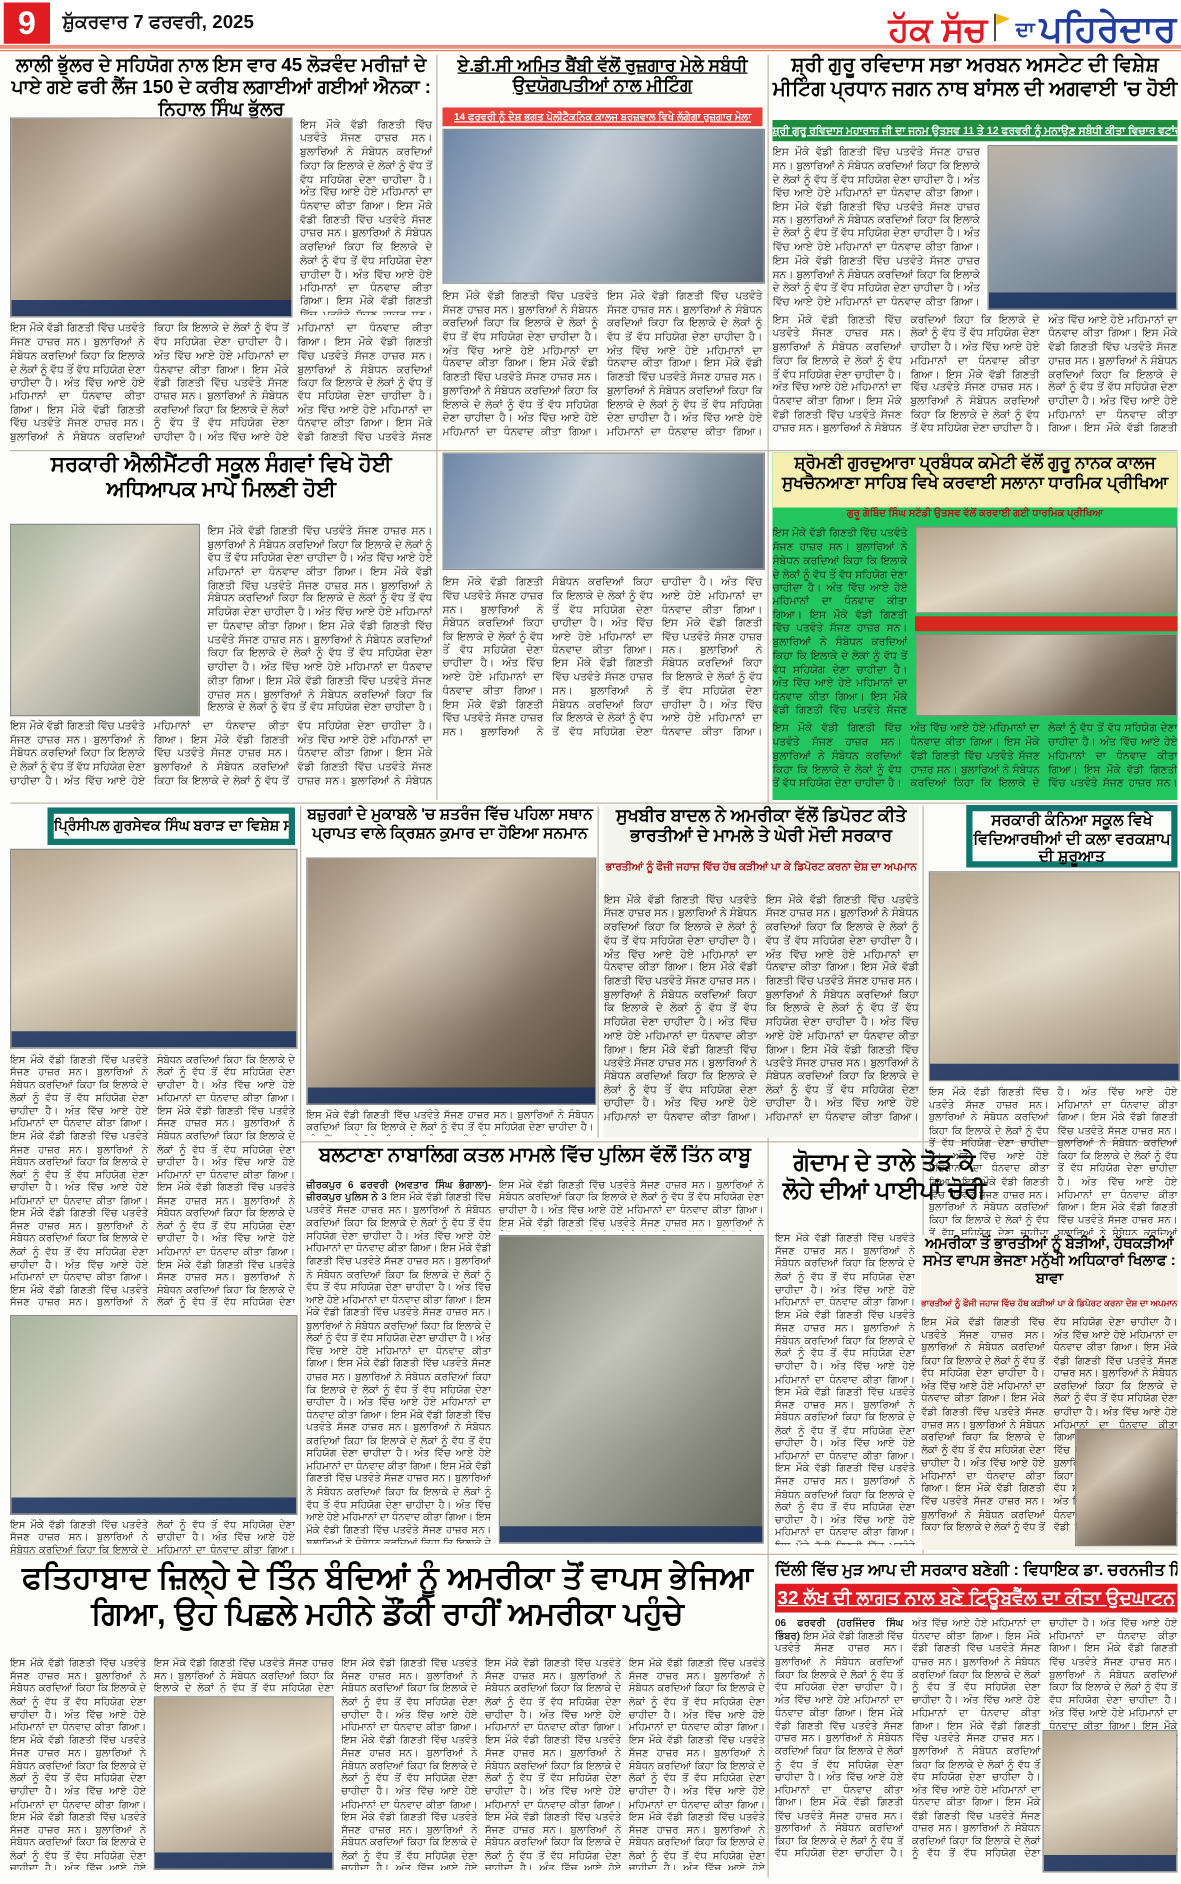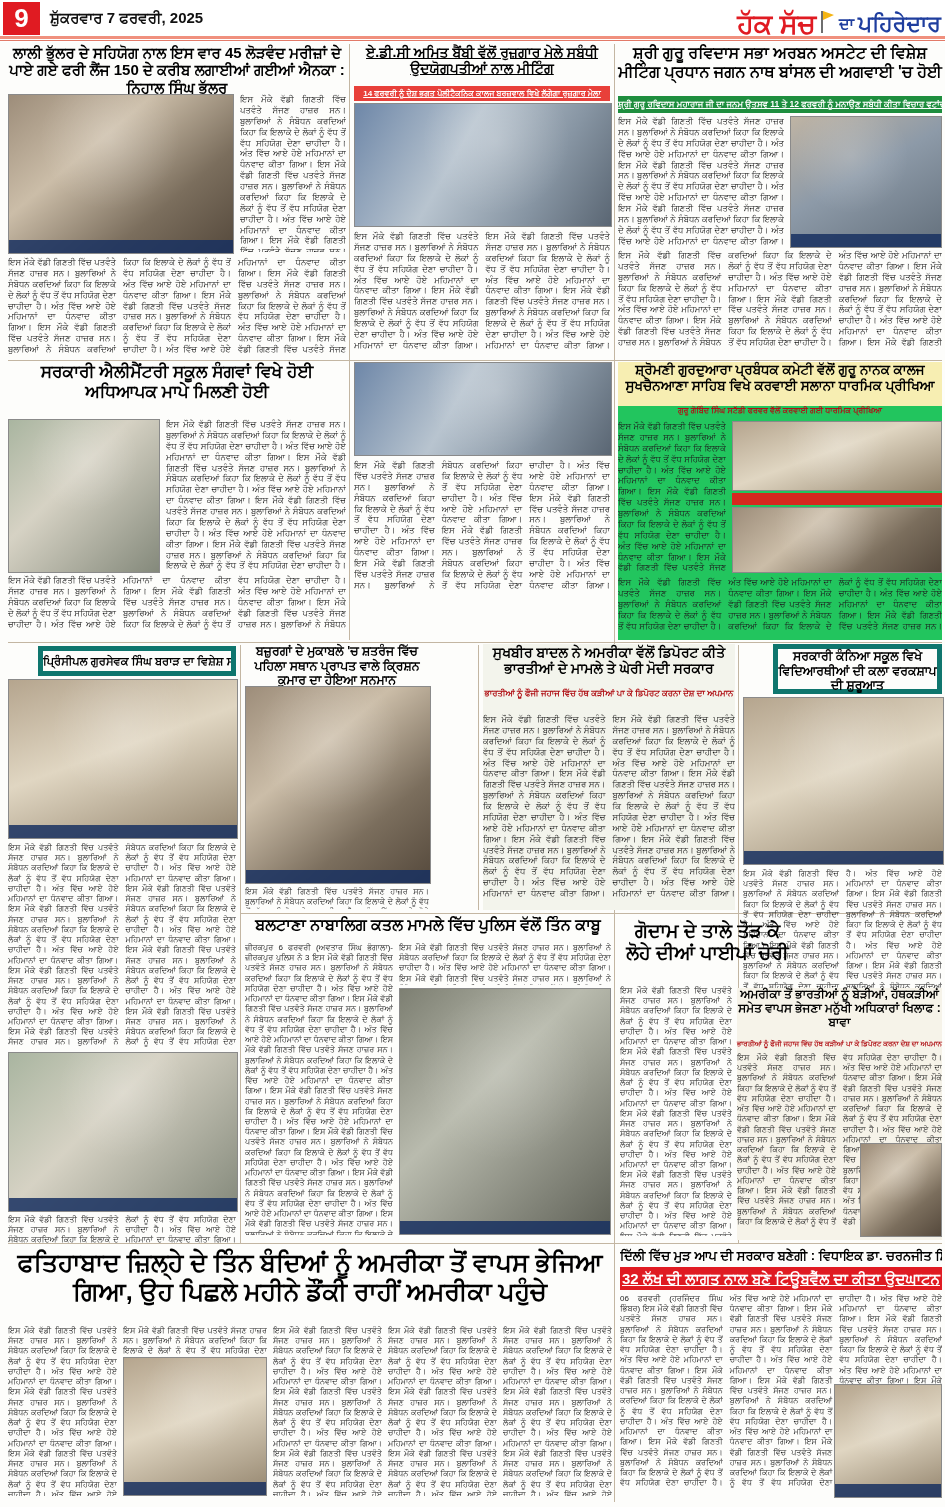--- a/index.html
+++ b/index.html
@@ -1,21 +1,21 @@
 <!DOCTYPE html>
 <html lang="pa"><head>
 <meta charset="utf-8">
 <style>
   html,body{margin:0;padding:0;}
   body{width:945px;height:1507px;position:relative;background:#fdfdfb;
        font-family:"Liberation Sans","DejaVu Sans",sans-serif;color:#111;overflow:hidden;}
   .abs{position:absolute;}
   .hl{font-weight:bold;color:#000;line-height:1.16;text-align:center;}
   .bt{font-size:8.5px;line-height:1.28;text-align:justify;color:#1c1c1c;overflow:hidden;}
-  .bt .lead{font-weight:normal;}
+  .bt .lead{font-weight:bold;}
   .c2{column-count:2;column-gap:7px;}
   .c3{column-count:3;column-gap:7px;}
   .photo{position:relative;overflow:hidden;border:1px solid #8a8a8a;}
   .ph-bar{position:absolute;left:0;right:0;bottom:0;height:13px;background:rgba(23,48,96,.85);}
   .ph-strip{height:12px;background:#d6281f;}
   .ph-a{background:radial-gradient(circle at 45% 28%,rgba(255,255,255,.2),rgba(0,0,0,0) 42%),linear-gradient(140deg,#9d8d7a,#cbbda8 35%,#7b6e5d 70%,#55493c);}
   .ph-b{background:radial-gradient(circle at 55% 30%,rgba(255,255,255,.22),rgba(0,0,0,0) 45%),linear-gradient(120deg,#6e87a8,#b8c4cf 40%,#8795a3 72%,#5a6673);}
   .ph-c{background:radial-gradient(circle at 40% 30%,rgba(255,255,255,.18),rgba(0,0,0,0) 45%),linear-gradient(150deg,#bfb4a4,#8d9aa8 45%,#64707c);}
   .ph-d{background:radial-gradient(circle at 50% 25%,rgba(255,255,255,.2),rgba(0,0,0,0) 40%),linear-gradient(135deg,#a9b5a0,#d6d2c4 40%,#84897b);}
   .ph-e{background:radial-gradient(circle at 50% 30%,rgba(255,255,255,.2),rgba(0,0,0,0) 45%),linear-gradient(160deg,#b5a58e,#e0d6c2 45%,#94856e);}
@@ -34,21 +34,21 @@
   <div class="abs" style="left:50px;top:9px;font-weight:bold;font-size:15px;color:#111;">ਸ਼ੁੱਕਰਵਾਰ 7 ਫਰਵਰੀ, 2025</div>
   <div class="abs" style="right:4px;top:1px;height:46px;display:flex;align-items:center;gap:4px;">
     <span style="color:#e01b22;font-weight:bold;font-size:27px;">ਹੱਕ ਸੱਚ</span>
     <span style="display:inline-block;">
       <svg width="15" height="24" viewBox="0 0 15 24">
           <line x1="2" y1="1" x2="2" y2="23" stroke="#4a4a4a" stroke-width="1.6"></line>
           <path d="M3 1 L14 5 L3 10 Z" fill="#f5b513"></path>
         </svg>
     </span>
     <span style="color:#1f3e9e;font-weight:bold;font-size:16px;">ਦਾ</span>
-    <span style="color:#1f3e9e;font-weight:bold;font-size:22px;text-align:right;">ਪਹਿਰੇਦਾਰ</span>
+    <span style="color:#1f3e9e;font-weight:bold;font-size:29px;text-align:right;">ਪਹਿਰੇਦਾਰ</span>
   </div>
   <div class="abs" style="left:0;top:36px;width:945px;height:3px;background:#f0907e;"></div>
   <div class="abs" style="left:0;top:40px;width:945px;height:1px;background:#e27a68;"></div>
 </div>
 
 <div class="abs vline" style="left:349px;top:44px;height:596px;"></div>
 <div class="abs vline" style="left:614px;top:44px;height:1458px;"></div>
 <div class="abs vline" style="left:240px;top:645px;height:598px;"></div>
 <div class="abs vline" style="left:478px;top:645px;height:265px;"></div>
 <div class="abs vline" style="left:738px;top:645px;height:598px;"></div>
@@ -96,21 +96,21 @@
   <div class="bt c3" style="margin-top:4px;height:58px;"><span>ਇਸ ਮੌਕੇ ਵੱਡੀ ਗਿਣਤੀ ਵਿੱਚ ਪਤਵੰਤੇ ਸੱਜਣ ਹਾਜ਼ਰ ਸਨ। ਬੁਲਾਰਿਆਂ ਨੇ ਸੰਬੋਧਨ ਕਰਦਿਆਂ ਕਿਹਾ ਕਿ ਇਲਾਕੇ ਦੇ ਲੋਕਾਂ ਨੂੰ ਵੱਧ ਤੋਂ ਵੱਧ ਸਹਿਯੋਗ ਦੇਣਾ ਚਾਹੀਦਾ ਹੈ। ਅੰਤ ਵਿੱਚ ਆਏ ਹੋਏ ਮਹਿਮਾਨਾਂ ਦਾ ਧੰਨਵਾਦ ਕੀਤਾ ਗਿਆ। ਇਸ ਮੌਕੇ ਵੱਡੀ ਗਿਣਤੀ ਵਿੱਚ ਪਤਵੰਤੇ ਸੱਜਣ ਹਾਜ਼ਰ ਸਨ। ਬੁਲਾਰਿਆਂ ਨੇ ਸੰਬੋਧਨ ਕਰਦਿਆਂ ਕਿਹਾ ਕਿ ਇਲਾਕੇ ਦੇ ਲੋਕਾਂ ਨੂੰ ਵੱਧ ਤੋਂ ਵੱਧ ਸਹਿਯੋਗ ਦੇਣਾ ਚਾਹੀਦਾ ਹੈ। ਅੰਤ ਵਿੱਚ ਆਏ ਹੋਏ ਮਹਿਮਾਨਾਂ ਦਾ ਧੰਨਵਾਦ ਕੀਤਾ ਗਿਆ। ਇਸ ਮੌਕੇ ਵੱਡੀ ਗਿਣਤੀ ਵਿੱਚ ਪਤਵੰਤੇ ਸੱਜਣ ਹਾਜ਼ਰ ਸਨ। ਬੁਲਾਰਿਆਂ ਨੇ ਸੰਬੋਧਨ ਕਰਦਿਆਂ ਕਿਹਾ ਕਿ ਇਲਾਕੇ ਦੇ ਲੋਕਾਂ ਨੂੰ ਵੱਧ ਤੋਂ ਵੱਧ ਸਹਿਯੋਗ ਦੇਣਾ ਚਾਹੀਦਾ ਹੈ। ਅੰਤ ਵਿੱਚ ਆਏ ਹੋਏ ਮਹਿਮਾਨਾਂ ਦਾ ਧੰਨਵਾਦ ਕੀਤਾ ਗਿਆ। ਇਸ ਮੌਕੇ ਵੱਡੀ ਗਿਣਤੀ ਵਿੱਚ ਪਤਵੰਤੇ ਸੱਜਣ ਹਾਜ਼ਰ ਸਨ। ਬੁਲਾਰਿਆਂ ਨੇ ਸੰਬੋਧਨ ਕਰਦਿਆਂ ਕਿਹਾ ਕਿ ਇਲਾਕੇ ਦੇ ਲੋਕਾਂ ਨੂੰ ਵੱਧ ਤੋਂ ਵੱਧ ਸਹਿਯੋਗ ਦੇਣਾ ਚਾਹੀਦਾ ਹੈ। ਅੰਤ ਵਿੱਚ ਆਏ ਹੋਏ ਮਹਿਮਾਨਾਂ ਦਾ ਧੰਨਵਾਦ ਕੀਤਾ ਗਿਆ।</span></div>
 </div>
 
 <div class="abs" style="left:354px;top:362px;width:256px;height:278px;">
   <div class="photo ph-b" style="width:100%;height:92px;"></div>
   <div class="bt c3" style="margin-top:4px;height:134px;"><span>ਇਸ ਮੌਕੇ ਵੱਡੀ ਗਿਣਤੀ ਵਿੱਚ ਪਤਵੰਤੇ ਸੱਜਣ ਹਾਜ਼ਰ ਸਨ। ਬੁਲਾਰਿਆਂ ਨੇ ਸੰਬੋਧਨ ਕਰਦਿਆਂ ਕਿਹਾ ਕਿ ਇਲਾਕੇ ਦੇ ਲੋਕਾਂ ਨੂੰ ਵੱਧ ਤੋਂ ਵੱਧ ਸਹਿਯੋਗ ਦੇਣਾ ਚਾਹੀਦਾ ਹੈ। ਅੰਤ ਵਿੱਚ ਆਏ ਹੋਏ ਮਹਿਮਾਨਾਂ ਦਾ ਧੰਨਵਾਦ ਕੀਤਾ ਗਿਆ। ਇਸ ਮੌਕੇ ਵੱਡੀ ਗਿਣਤੀ ਵਿੱਚ ਪਤਵੰਤੇ ਸੱਜਣ ਹਾਜ਼ਰ ਸਨ। ਬੁਲਾਰਿਆਂ ਨੇ ਸੰਬੋਧਨ ਕਰਦਿਆਂ ਕਿਹਾ ਕਿ ਇਲਾਕੇ ਦੇ ਲੋਕਾਂ ਨੂੰ ਵੱਧ ਤੋਂ ਵੱਧ ਸਹਿਯੋਗ ਦੇਣਾ ਚਾਹੀਦਾ ਹੈ। ਅੰਤ ਵਿੱਚ ਆਏ ਹੋਏ ਮਹਿਮਾਨਾਂ ਦਾ ਧੰਨਵਾਦ ਕੀਤਾ ਗਿਆ। ਇਸ ਮੌਕੇ ਵੱਡੀ ਗਿਣਤੀ ਵਿੱਚ ਪਤਵੰਤੇ ਸੱਜਣ ਹਾਜ਼ਰ ਸਨ। ਬੁਲਾਰਿਆਂ ਨੇ ਸੰਬੋਧਨ ਕਰਦਿਆਂ ਕਿਹਾ ਕਿ ਇਲਾਕੇ ਦੇ ਲੋਕਾਂ ਨੂੰ ਵੱਧ ਤੋਂ ਵੱਧ ਸਹਿਯੋਗ ਦੇਣਾ ਚਾਹੀਦਾ ਹੈ। ਅੰਤ ਵਿੱਚ ਆਏ ਹੋਏ ਮਹਿਮਾਨਾਂ ਦਾ ਧੰਨਵਾਦ ਕੀਤਾ ਗਿਆ। ਇਸ ਮੌਕੇ ਵੱਡੀ ਗਿਣਤੀ ਵਿੱਚ ਪਤਵੰਤੇ ਸੱਜਣ ਹਾਜ਼ਰ ਸਨ। ਬੁਲਾਰਿਆਂ ਨੇ ਸੰਬੋਧਨ ਕਰਦਿਆਂ ਕਿਹਾ ਕਿ ਇਲਾਕੇ ਦੇ ਲੋਕਾਂ ਨੂੰ ਵੱਧ ਤੋਂ ਵੱਧ ਸਹਿਯੋਗ ਦੇਣਾ ਚਾਹੀਦਾ ਹੈ। ਅੰਤ ਵਿੱਚ ਆਏ ਹੋਏ ਮਹਿਮਾਨਾਂ ਦਾ ਧੰਨਵਾਦ ਕੀਤਾ ਗਿਆ। ਇਸ ਮੌਕੇ ਵੱਡੀ ਗਿਣਤੀ ਵਿੱਚ ਪਤਵੰਤੇ ਸੱਜਣ ਹਾਜ਼ਰ ਸਨ। ਬੁਲਾਰਿਆਂ ਨੇ ਸੰਬੋਧਨ ਕਰਦਿਆਂ ਕਿਹਾ ਕਿ ਇਲਾਕੇ ਦੇ ਲੋਕਾਂ ਨੂੰ ਵੱਧ ਤੋਂ ਵੱਧ ਸਹਿਯੋਗ ਦੇਣਾ ਚਾਹੀਦਾ ਹੈ। ਅੰਤ ਵਿੱਚ ਆਏ ਹੋਏ ਮਹਿਮਾਨਾਂ ਦਾ ਧੰਨਵਾਦ ਕੀਤਾ ਗਿਆ। ਇਸ ਮੌਕੇ ਵੱਡੀ ਗਿਣਤੀ ਵਿੱਚ ਪਤਵੰਤੇ ਸੱਜਣ ਹਾਜ਼ਰ ਸਨ। ਬੁਲਾਰਿਆਂ ਨੇ ਸੰਬੋਧਨ ਕਰਦਿਆਂ ਕਿਹਾ ਕਿ ਇਲਾਕੇ ਦੇ ਲੋਕਾਂ ਨੂੰ ਵੱਧ ਤੋਂ ਵੱਧ ਸਹਿਯੋਗ ਦੇਣਾ ਚਾਹੀਦਾ ਹੈ। ਅੰਤ ਵਿੱਚ ਆਏ ਹੋਏ ਮਹਿਮਾਨਾਂ ਦਾ ਧੰਨਵਾਦ ਕੀਤਾ ਗਿਆ। ਇਸ ਮੌਕੇ ਵੱਡੀ ਗਿਣਤੀ ਵਿੱਚ ਪਤਵੰਤੇ ਸੱਜਣ ਹਾਜ਼ਰ ਸਨ। ਬੁਲਾਰਿਆਂ ਨੇ ਸੰਬੋਧਨ ਕਰਦਿਆਂ ਕਿਹਾ ਕਿ ਇਲਾਕੇ ਦੇ ਲੋਕਾਂ ਨੂੰ ਵੱਧ ਤੋਂ ਵੱਧ ਸਹਿਯੋਗ ਦੇਣਾ ਚਾਹੀਦਾ ਹੈ। ਅੰਤ ਵਿੱਚ ਆਏ ਹੋਏ ਮਹਿਮਾਨਾਂ ਦਾ ਧੰਨਵਾਦ ਕੀਤਾ ਗਿਆ। ਇਸ ਮੌਕੇ ਵੱਡੀ ਗਿਣਤੀ ਵਿੱਚ ਪਤਵੰਤੇ ਸੱਜਣ ਹਾਜ਼ਰ ਸਨ। ਬੁਲਾਰਿਆਂ ਨੇ ਸੰਬੋਧਨ ਕਰਦਿਆਂ ਕਿਹਾ ਕਿ ਇਲਾਕੇ ਦੇ ਲੋਕਾਂ ਨੂੰ ਵੱਧ ਤੋਂ ਵੱਧ ਸਹਿਯੋਗ ਦੇਣਾ ਚਾਹੀਦਾ ਹੈ। ਅੰਤ ਵਿੱਚ ਆਏ ਹੋਏ ਮਹਿਮਾਨਾਂ ਦਾ ਧੰਨਵਾਦ ਕੀਤਾ ਗਿਆ।</span></div>
 </div>
 
 <div class="abs" style="left:618px;top:362px;width:324px;height:278px;background:#22c55e;">
   <div class="hl" style="font-size:13.5px;height:44px;background:#f7eeb2;">ਸ਼੍ਰੋਮਣੀ ਗੁਰਦੁਆਰਾ ਪ੍ਰਬੰਧਕ ਕਮੇਟੀ ਵੱਲੋਂ ਗੁਰੂ ਨਾਨਕ ਕਾਲਜ ਸੁਖਚੈਨਆਣਾ ਸਾਹਿਬ ਵਿਖੇ ਕਰਵਾਈ ਸਲਾਨਾ ਧਾਰਮਿਕ ਪ੍ਰੀਖਿਆ</div>
-  <div class="kicker-red" style="font-size:8px;height:13px;">ਗੁਰੂ ਗੋਬਿੰਦ ਸਿੰਘ ਸਟੱਡੀ ਫਰਵਰ ਵੱਲੋਂ ਕਰਵਾਈ ਗਈ ਧਾਰਮਿਕ ਪ੍ਰੀਖਿਆ</div>
+  <div class="kicker-red" style="font-size:8px;height:13px;">ਗੁਰੂ ਗੋਬਿੰਦ ਸਿੰਘ ਸਟੱਡੀ ਉਤਸਵ ਵੱਲੋਂ ਕਰਵਾਈ ਗਈ ਧਾਰਮਿਕ ਪ੍ਰੀਖਿਆ</div>
   <div style="display:flex;gap:6px;margin-top:2px;height:152px;">
     <div class="bt" style="width:108px;height:152px;flex:none;"><span>ਇਸ ਮੌਕੇ ਵੱਡੀ ਗਿਣਤੀ ਵਿੱਚ ਪਤਵੰਤੇ ਸੱਜਣ ਹਾਜ਼ਰ ਸਨ। ਬੁਲਾਰਿਆਂ ਨੇ ਸੰਬੋਧਨ ਕਰਦਿਆਂ ਕਿਹਾ ਕਿ ਇਲਾਕੇ ਦੇ ਲੋਕਾਂ ਨੂੰ ਵੱਧ ਤੋਂ ਵੱਧ ਸਹਿਯੋਗ ਦੇਣਾ ਚਾਹੀਦਾ ਹੈ। ਅੰਤ ਵਿੱਚ ਆਏ ਹੋਏ ਮਹਿਮਾਨਾਂ ਦਾ ਧੰਨਵਾਦ ਕੀਤਾ ਗਿਆ। ਇਸ ਮੌਕੇ ਵੱਡੀ ਗਿਣਤੀ ਵਿੱਚ ਪਤਵੰਤੇ ਸੱਜਣ ਹਾਜ਼ਰ ਸਨ। ਬੁਲਾਰਿਆਂ ਨੇ ਸੰਬੋਧਨ ਕਰਦਿਆਂ ਕਿਹਾ ਕਿ ਇਲਾਕੇ ਦੇ ਲੋਕਾਂ ਨੂੰ ਵੱਧ ਤੋਂ ਵੱਧ ਸਹਿਯੋਗ ਦੇਣਾ ਚਾਹੀਦਾ ਹੈ। ਅੰਤ ਵਿੱਚ ਆਏ ਹੋਏ ਮਹਿਮਾਨਾਂ ਦਾ ਧੰਨਵਾਦ ਕੀਤਾ ਗਿਆ। ਇਸ ਮੌਕੇ ਵੱਡੀ ਗਿਣਤੀ ਵਿੱਚ ਪਤਵੰਤੇ ਸੱਜਣ ਹਾਜ਼ਰ ਸਨ। ਬੁਲਾਰਿਆਂ ਨੇ ਸੰਬੋਧਨ ਕਰਦਿਆਂ ਕਿਹਾ ਕਿ ਇਲਾਕੇ ਦੇ ਲੋਕਾਂ ਨੂੰ ਵੱਧ ਤੋਂ ਵੱਧ ਸਹਿਯੋਗ ਦੇਣਾ ਚਾਹੀਦਾ ਹੈ। ਅੰਤ ਵਿੱਚ ਆਏ ਹੋਏ ਮਹਿਮਾਨਾਂ ਦਾ ਧੰਨਵਾਦ ਕੀਤਾ ਗਿਆ। ਇਸ ਮੌਕੇ ਵੱਡੀ ਗਿਣਤੀ ਵਿੱਚ ਪਤਵੰਤੇ ਸੱਜਣ ਹਾਜ਼ਰ ਸਨ। ਬੁਲਾਰਿਆਂ ਨੇ ਸੰਬੋਧਨ ਕਰਦਿਆਂ ਕਿਹਾ ਕਿ ਇਲਾਕੇ ਦੇ ਲੋਕਾਂ ਨੂੰ ਵੱਧ ਤੋਂ ਵੱਧ ਸਹਿਯੋਗ ਦੇਣਾ ਚਾਹੀਦਾ ਹੈ। ਅੰਤ ਵਿੱਚ ਆਏ ਹੋਏ ਮਹਿਮਾਨਾਂ ਦਾ ਧੰਨਵਾਦ ਕੀਤਾ ਗਿਆ।</span></div>
     <div style="flex:1;display:flex;flex-direction:column;gap:2px;">
       <div class="photo ph-e" style="height:68px;"></div>
       <div class="ph-strip"></div>
       <div class="photo ph-a" style="height:64px;"></div>
     </div>
   </div>
   <div class="bt c3" style="margin-top:4px;height:58px;"><span>ਇਸ ਮੌਕੇ ਵੱਡੀ ਗਿਣਤੀ ਵਿੱਚ ਪਤਵੰਤੇ ਸੱਜਣ ਹਾਜ਼ਰ ਸਨ। ਬੁਲਾਰਿਆਂ ਨੇ ਸੰਬੋਧਨ ਕਰਦਿਆਂ ਕਿਹਾ ਕਿ ਇਲਾਕੇ ਦੇ ਲੋਕਾਂ ਨੂੰ ਵੱਧ ਤੋਂ ਵੱਧ ਸਹਿਯੋਗ ਦੇਣਾ ਚਾਹੀਦਾ ਹੈ। ਅੰਤ ਵਿੱਚ ਆਏ ਹੋਏ ਮਹਿਮਾਨਾਂ ਦਾ ਧੰਨਵਾਦ ਕੀਤਾ ਗਿਆ। ਇਸ ਮੌਕੇ ਵੱਡੀ ਗਿਣਤੀ ਵਿੱਚ ਪਤਵੰਤੇ ਸੱਜਣ ਹਾਜ਼ਰ ਸਨ। ਬੁਲਾਰਿਆਂ ਨੇ ਸੰਬੋਧਨ ਕਰਦਿਆਂ ਕਿਹਾ ਕਿ ਇਲਾਕੇ ਦੇ ਲੋਕਾਂ ਨੂੰ ਵੱਧ ਤੋਂ ਵੱਧ ਸਹਿਯੋਗ ਦੇਣਾ ਚਾਹੀਦਾ ਹੈ। ਅੰਤ ਵਿੱਚ ਆਏ ਹੋਏ ਮਹਿਮਾਨਾਂ ਦਾ ਧੰਨਵਾਦ ਕੀਤਾ ਗਿਆ। ਇਸ ਮੌਕੇ ਵੱਡੀ ਗਿਣਤੀ ਵਿੱਚ ਪਤਵੰਤੇ ਸੱਜਣ ਹਾਜ਼ਰ ਸਨ। ਬੁਲਾਰਿਆਂ ਨੇ ਸੰਬੋਧਨ ਕਰਦਿਆਂ ਕਿਹਾ ਕਿ ਇਲਾਕੇ ਦੇ ਲੋਕਾਂ ਨੂੰ ਵੱਧ ਤੋਂ ਵੱਧ ਸਹਿਯੋਗ ਦੇਣਾ ਚਾਹੀਦਾ ਹੈ। ਅੰਤ ਵਿੱਚ ਆਏ ਹੋਏ ਮਹਿਮਾਨਾਂ ਦਾ ਧੰਨਵਾਦ ਕੀਤਾ ਗਿਆ। ਇਸ ਮੌਕੇ ਵੱਡੀ ਗਿਣਤੀ ਵਿੱਚ ਪਤਵੰਤੇ ਸੱਜਣ ਹਾਜ਼ਰ ਸਨ। ਬੁਲਾਰਿਆਂ ਨੇ ਸੰਬੋਧਨ ਕਰਦਿਆਂ ਕਿਹਾ ਕਿ ਇਲਾਕੇ ਦੇ ਲੋਕਾਂ ਨੂੰ ਵੱਧ ਤੋਂ ਵੱਧ ਸਹਿਯੋਗ ਦੇਣਾ ਚਾਹੀਦਾ ਹੈ। ਅੰਤ ਵਿੱਚ ਆਏ ਹੋਏ ਮਹਿਮਾਨਾਂ ਦਾ ਧੰਨਵਾਦ ਕੀਤਾ ਗਿਆ।</span></div>
 </div>
@@ -120,21 +120,21 @@
   <div class="photo ph-e" style="width:100%;height:158px;margin-top:3px;">
       <div class="ph-bar"></div>
     </div>
   <div class="bt c2" style="margin-top:4px;height:206px;font-size:8px;"><span>ਇਸ ਮੌਕੇ ਵੱਡੀ ਗਿਣਤੀ ਵਿੱਚ ਪਤਵੰਤੇ ਸੱਜਣ ਹਾਜ਼ਰ ਸਨ। ਬੁਲਾਰਿਆਂ ਨੇ ਸੰਬੋਧਨ ਕਰਦਿਆਂ ਕਿਹਾ ਕਿ ਇਲਾਕੇ ਦੇ ਲੋਕਾਂ ਨੂੰ ਵੱਧ ਤੋਂ ਵੱਧ ਸਹਿਯੋਗ ਦੇਣਾ ਚਾਹੀਦਾ ਹੈ। ਅੰਤ ਵਿੱਚ ਆਏ ਹੋਏ ਮਹਿਮਾਨਾਂ ਦਾ ਧੰਨਵਾਦ ਕੀਤਾ ਗਿਆ। ਇਸ ਮੌਕੇ ਵੱਡੀ ਗਿਣਤੀ ਵਿੱਚ ਪਤਵੰਤੇ ਸੱਜਣ ਹਾਜ਼ਰ ਸਨ। ਬੁਲਾਰਿਆਂ ਨੇ ਸੰਬੋਧਨ ਕਰਦਿਆਂ ਕਿਹਾ ਕਿ ਇਲਾਕੇ ਦੇ ਲੋਕਾਂ ਨੂੰ ਵੱਧ ਤੋਂ ਵੱਧ ਸਹਿਯੋਗ ਦੇਣਾ ਚਾਹੀਦਾ ਹੈ। ਅੰਤ ਵਿੱਚ ਆਏ ਹੋਏ ਮਹਿਮਾਨਾਂ ਦਾ ਧੰਨਵਾਦ ਕੀਤਾ ਗਿਆ। ਇਸ ਮੌਕੇ ਵੱਡੀ ਗਿਣਤੀ ਵਿੱਚ ਪਤਵੰਤੇ ਸੱਜਣ ਹਾਜ਼ਰ ਸਨ। ਬੁਲਾਰਿਆਂ ਨੇ ਸੰਬੋਧਨ ਕਰਦਿਆਂ ਕਿਹਾ ਕਿ ਇਲਾਕੇ ਦੇ ਲੋਕਾਂ ਨੂੰ ਵੱਧ ਤੋਂ ਵੱਧ ਸਹਿਯੋਗ ਦੇਣਾ ਚਾਹੀਦਾ ਹੈ। ਅੰਤ ਵਿੱਚ ਆਏ ਹੋਏ ਮਹਿਮਾਨਾਂ ਦਾ ਧੰਨਵਾਦ ਕੀਤਾ ਗਿਆ। ਇਸ ਮੌਕੇ ਵੱਡੀ ਗਿਣਤੀ ਵਿੱਚ ਪਤਵੰਤੇ ਸੱਜਣ ਹਾਜ਼ਰ ਸਨ। ਬੁਲਾਰਿਆਂ ਨੇ ਸੰਬੋਧਨ ਕਰਦਿਆਂ ਕਿਹਾ ਕਿ ਇਲਾਕੇ ਦੇ ਲੋਕਾਂ ਨੂੰ ਵੱਧ ਤੋਂ ਵੱਧ ਸਹਿਯੋਗ ਦੇਣਾ ਚਾਹੀਦਾ ਹੈ। ਅੰਤ ਵਿੱਚ ਆਏ ਹੋਏ ਮਹਿਮਾਨਾਂ ਦਾ ਧੰਨਵਾਦ ਕੀਤਾ ਗਿਆ। ਇਸ ਮੌਕੇ ਵੱਡੀ ਗਿਣਤੀ ਵਿੱਚ ਪਤਵੰਤੇ ਸੱਜਣ ਹਾਜ਼ਰ ਸਨ। ਬੁਲਾਰਿਆਂ ਨੇ ਸੰਬੋਧਨ ਕਰਦਿਆਂ ਕਿਹਾ ਕਿ ਇਲਾਕੇ ਦੇ ਲੋਕਾਂ ਨੂੰ ਵੱਧ ਤੋਂ ਵੱਧ ਸਹਿਯੋਗ ਦੇਣਾ ਚਾਹੀਦਾ ਹੈ। ਅੰਤ ਵਿੱਚ ਆਏ ਹੋਏ ਮਹਿਮਾਨਾਂ ਦਾ ਧੰਨਵਾਦ ਕੀਤਾ ਗਿਆ। ਇਸ ਮੌਕੇ ਵੱਡੀ ਗਿਣਤੀ ਵਿੱਚ ਪਤਵੰਤੇ ਸੱਜਣ ਹਾਜ਼ਰ ਸਨ। ਬੁਲਾਰਿਆਂ ਨੇ ਸੰਬੋਧਨ ਕਰਦਿਆਂ ਕਿਹਾ ਕਿ ਇਲਾਕੇ ਦੇ ਲੋਕਾਂ ਨੂੰ ਵੱਧ ਤੋਂ ਵੱਧ ਸਹਿਯੋਗ ਦੇਣਾ ਚਾਹੀਦਾ ਹੈ। ਅੰਤ ਵਿੱਚ ਆਏ ਹੋਏ ਮਹਿਮਾਨਾਂ ਦਾ ਧੰਨਵਾਦ ਕੀਤਾ ਗਿਆ। ਇਸ ਮੌਕੇ ਵੱਡੀ ਗਿਣਤੀ ਵਿੱਚ ਪਤਵੰਤੇ ਸੱਜਣ ਹਾਜ਼ਰ ਸਨ। ਬੁਲਾਰਿਆਂ ਨੇ ਸੰਬੋਧਨ ਕਰਦਿਆਂ ਕਿਹਾ ਕਿ ਇਲਾਕੇ ਦੇ ਲੋਕਾਂ ਨੂੰ ਵੱਧ ਤੋਂ ਵੱਧ ਸਹਿਯੋਗ ਦੇਣਾ ਚਾਹੀਦਾ ਹੈ। ਅੰਤ ਵਿੱਚ ਆਏ ਹੋਏ ਮਹਿਮਾਨਾਂ ਦਾ ਧੰਨਵਾਦ ਕੀਤਾ ਗਿਆ। ਇਸ ਮੌਕੇ ਵੱਡੀ ਗਿਣਤੀ ਵਿੱਚ ਪਤਵੰਤੇ ਸੱਜਣ ਹਾਜ਼ਰ ਸਨ। ਬੁਲਾਰਿਆਂ ਨੇ ਸੰਬੋਧਨ ਕਰਦਿਆਂ ਕਿਹਾ ਕਿ ਇਲਾਕੇ ਦੇ ਲੋਕਾਂ ਨੂੰ ਵੱਧ ਤੋਂ ਵੱਧ ਸਹਿਯੋਗ ਦੇਣਾ ਚਾਹੀਦਾ ਹੈ। ਅੰਤ ਵਿੱਚ ਆਏ ਹੋਏ ਮਹਿਮਾਨਾਂ ਦਾ ਧੰਨਵਾਦ ਕੀਤਾ ਗਿਆ। ਇਸ ਮੌਕੇ ਵੱਡੀ ਗਿਣਤੀ ਵਿੱਚ ਪਤਵੰਤੇ ਸੱਜਣ ਹਾਜ਼ਰ ਸਨ। ਬੁਲਾਰਿਆਂ ਨੇ ਸੰਬੋਧਨ ਕਰਦਿਆਂ ਕਿਹਾ ਕਿ ਇਲਾਕੇ ਦੇ ਲੋਕਾਂ ਨੂੰ ਵੱਧ ਤੋਂ ਵੱਧ ਸਹਿਯੋਗ ਦੇਣਾ ਚਾਹੀਦਾ ਹੈ। ਅੰਤ ਵਿੱਚ ਆਏ ਹੋਏ ਮਹਿਮਾਨਾਂ ਦਾ ਧੰਨਵਾਦ ਕੀਤਾ ਗਿਆ। ਇਸ ਮੌਕੇ ਵੱਡੀ ਗਿਣਤੀ ਵਿੱਚ ਪਤਵੰਤੇ ਸੱਜਣ ਹਾਜ਼ਰ ਸਨ। ਬੁਲਾਰਿਆਂ ਨੇ ਸੰਬੋਧਨ ਕਰਦਿਆਂ ਕਿਹਾ ਕਿ ਇਲਾਕੇ ਦੇ ਲੋਕਾਂ ਨੂੰ ਵੱਧ ਤੋਂ ਵੱਧ ਸਹਿਯੋਗ ਦੇਣਾ ਚਾਹੀਦਾ ਹੈ। ਅੰਤ ਵਿੱਚ ਆਏ ਹੋਏ ਮਹਿਮਾਨਾਂ ਦਾ ਧੰਨਵਾਦ ਕੀਤਾ ਗਿਆ।</span></div>
   <div class="photo ph-d" style="width:100%;height:158px;margin-top:3px;">
       <div class="ph-bar"></div>
     </div>
   <div class="bt c2" style="margin-top:3px;height:36px;font-size:8px;"><span>ਇਸ ਮੌਕੇ ਵੱਡੀ ਗਿਣਤੀ ਵਿੱਚ ਪਤਵੰਤੇ ਸੱਜਣ ਹਾਜ਼ਰ ਸਨ। ਬੁਲਾਰਿਆਂ ਨੇ ਸੰਬੋਧਨ ਕਰਦਿਆਂ ਕਿਹਾ ਕਿ ਇਲਾਕੇ ਦੇ ਲੋਕਾਂ ਨੂੰ ਵੱਧ ਤੋਂ ਵੱਧ ਸਹਿਯੋਗ ਦੇਣਾ ਚਾਹੀਦਾ ਹੈ। ਅੰਤ ਵਿੱਚ ਆਏ ਹੋਏ ਮਹਿਮਾਨਾਂ ਦਾ ਧੰਨਵਾਦ ਕੀਤਾ ਗਿਆ। ਇਸ ਮੌਕੇ ਵੱਡੀ ਗਿਣਤੀ ਵਿੱਚ ਪਤਵੰਤੇ ਸੱਜਣ ਹਾਜ਼ਰ ਸਨ। ਬੁਲਾਰਿਆਂ ਨੇ ਸੰਬੋਧਨ ਕਰਦਿਆਂ ਕਿਹਾ ਕਿ ਇਲਾਕੇ ਦੇ ਲੋਕਾਂ ਨੂੰ ਵੱਧ ਤੋਂ ਵੱਧ ਸਹਿਯੋਗ ਦੇਣਾ ਚਾਹੀਦਾ ਹੈ। ਅੰਤ ਵਿੱਚ ਆਏ ਹੋਏ ਮਹਿਮਾਨਾਂ ਦਾ ਧੰਨਵਾਦ ਕੀਤਾ ਗਿਆ।</span></div>
 </div>
 
-<div class="abs" style="left:245px;top:644px;width:184px;height:266px;">
+<div class="abs" style="left:245px;top:644px;width:230px;height:266px;">
   <div class="hl" style="font-size:12.5px;height:40px;">ਬਜ਼ੁਰਗਾਂ ਦੇ ਮੁਕਾਬਲੇ 'ਚ ਸ਼ਤਰੰਜ ਵਿੱਚ ਪਹਿਲਾ ਸਥਾਨ ਪ੍ਰਾਪਤ ਵਾਲੇ ਕ੍ਰਿਸ਼ਨ ਕੁਮਾਰ ਦਾ ਹੋਇਆ ਸਨਮਾਨ</div>
   <div class="photo ph-a" style="width:100%;height:196px;margin-top:2px;">
       <div class="ph-bar"></div>
     </div>
   <div class="bt" style="margin-top:3px;height:22px;font-size:8px;"><span>ਇਸ ਮੌਕੇ ਵੱਡੀ ਗਿਣਤੀ ਵਿੱਚ ਪਤਵੰਤੇ ਸੱਜਣ ਹਾਜ਼ਰ ਸਨ। ਬੁਲਾਰਿਆਂ ਨੇ ਸੰਬੋਧਨ ਕਰਦਿਆਂ ਕਿਹਾ ਕਿ ਇਲਾਕੇ ਦੇ ਲੋਕਾਂ ਨੂੰ ਵੱਧ ਤੋਂ ਵੱਧ ਸਹਿਯੋਗ ਦੇਣਾ ਚਾਹੀਦਾ ਹੈ। ਅੰਤ ਵਿੱਚ ਆਏ ਹੋਏ ਮਹਿਮਾਨਾਂ ਦਾ ਧੰਨਵਾਦ ਕੀਤਾ ਗਿਆ।</span></div>
 </div>
 
 <div class="abs" style="left:483px;top:644px;width:252px;height:266px;background:#f3f4ec;">
   <div class="hl" style="font-size:14px;height:44px;">ਸੁਖਬੀਰ ਬਾਦਲ ਨੇ ਅਮਰੀਕਾ ਵੱਲੋਂ ਡਿਪੋਰਟ ਕੀਤੇ ਭਾਰਤੀਆਂ ਦੇ ਮਾਮਲੇ ਤੇ ਘੇਰੀ ਮੋਦੀ ਸਰਕਾਰ</div>
   <div class="kicker-red" style="font-size:8.5px;height:24px;">ਭਾਰਤੀਆਂ ਨੂੰ ਫੌਜੀ ਜਹਾਜ ਵਿੱਚ ਹੱਥ ਕੜੀਆਂ ਪਾ ਕੇ ਡਿਪੋਰਟ ਕਰਨਾ ਦੇਸ਼ ਦਾ ਅਪਮਾਨ</div>

